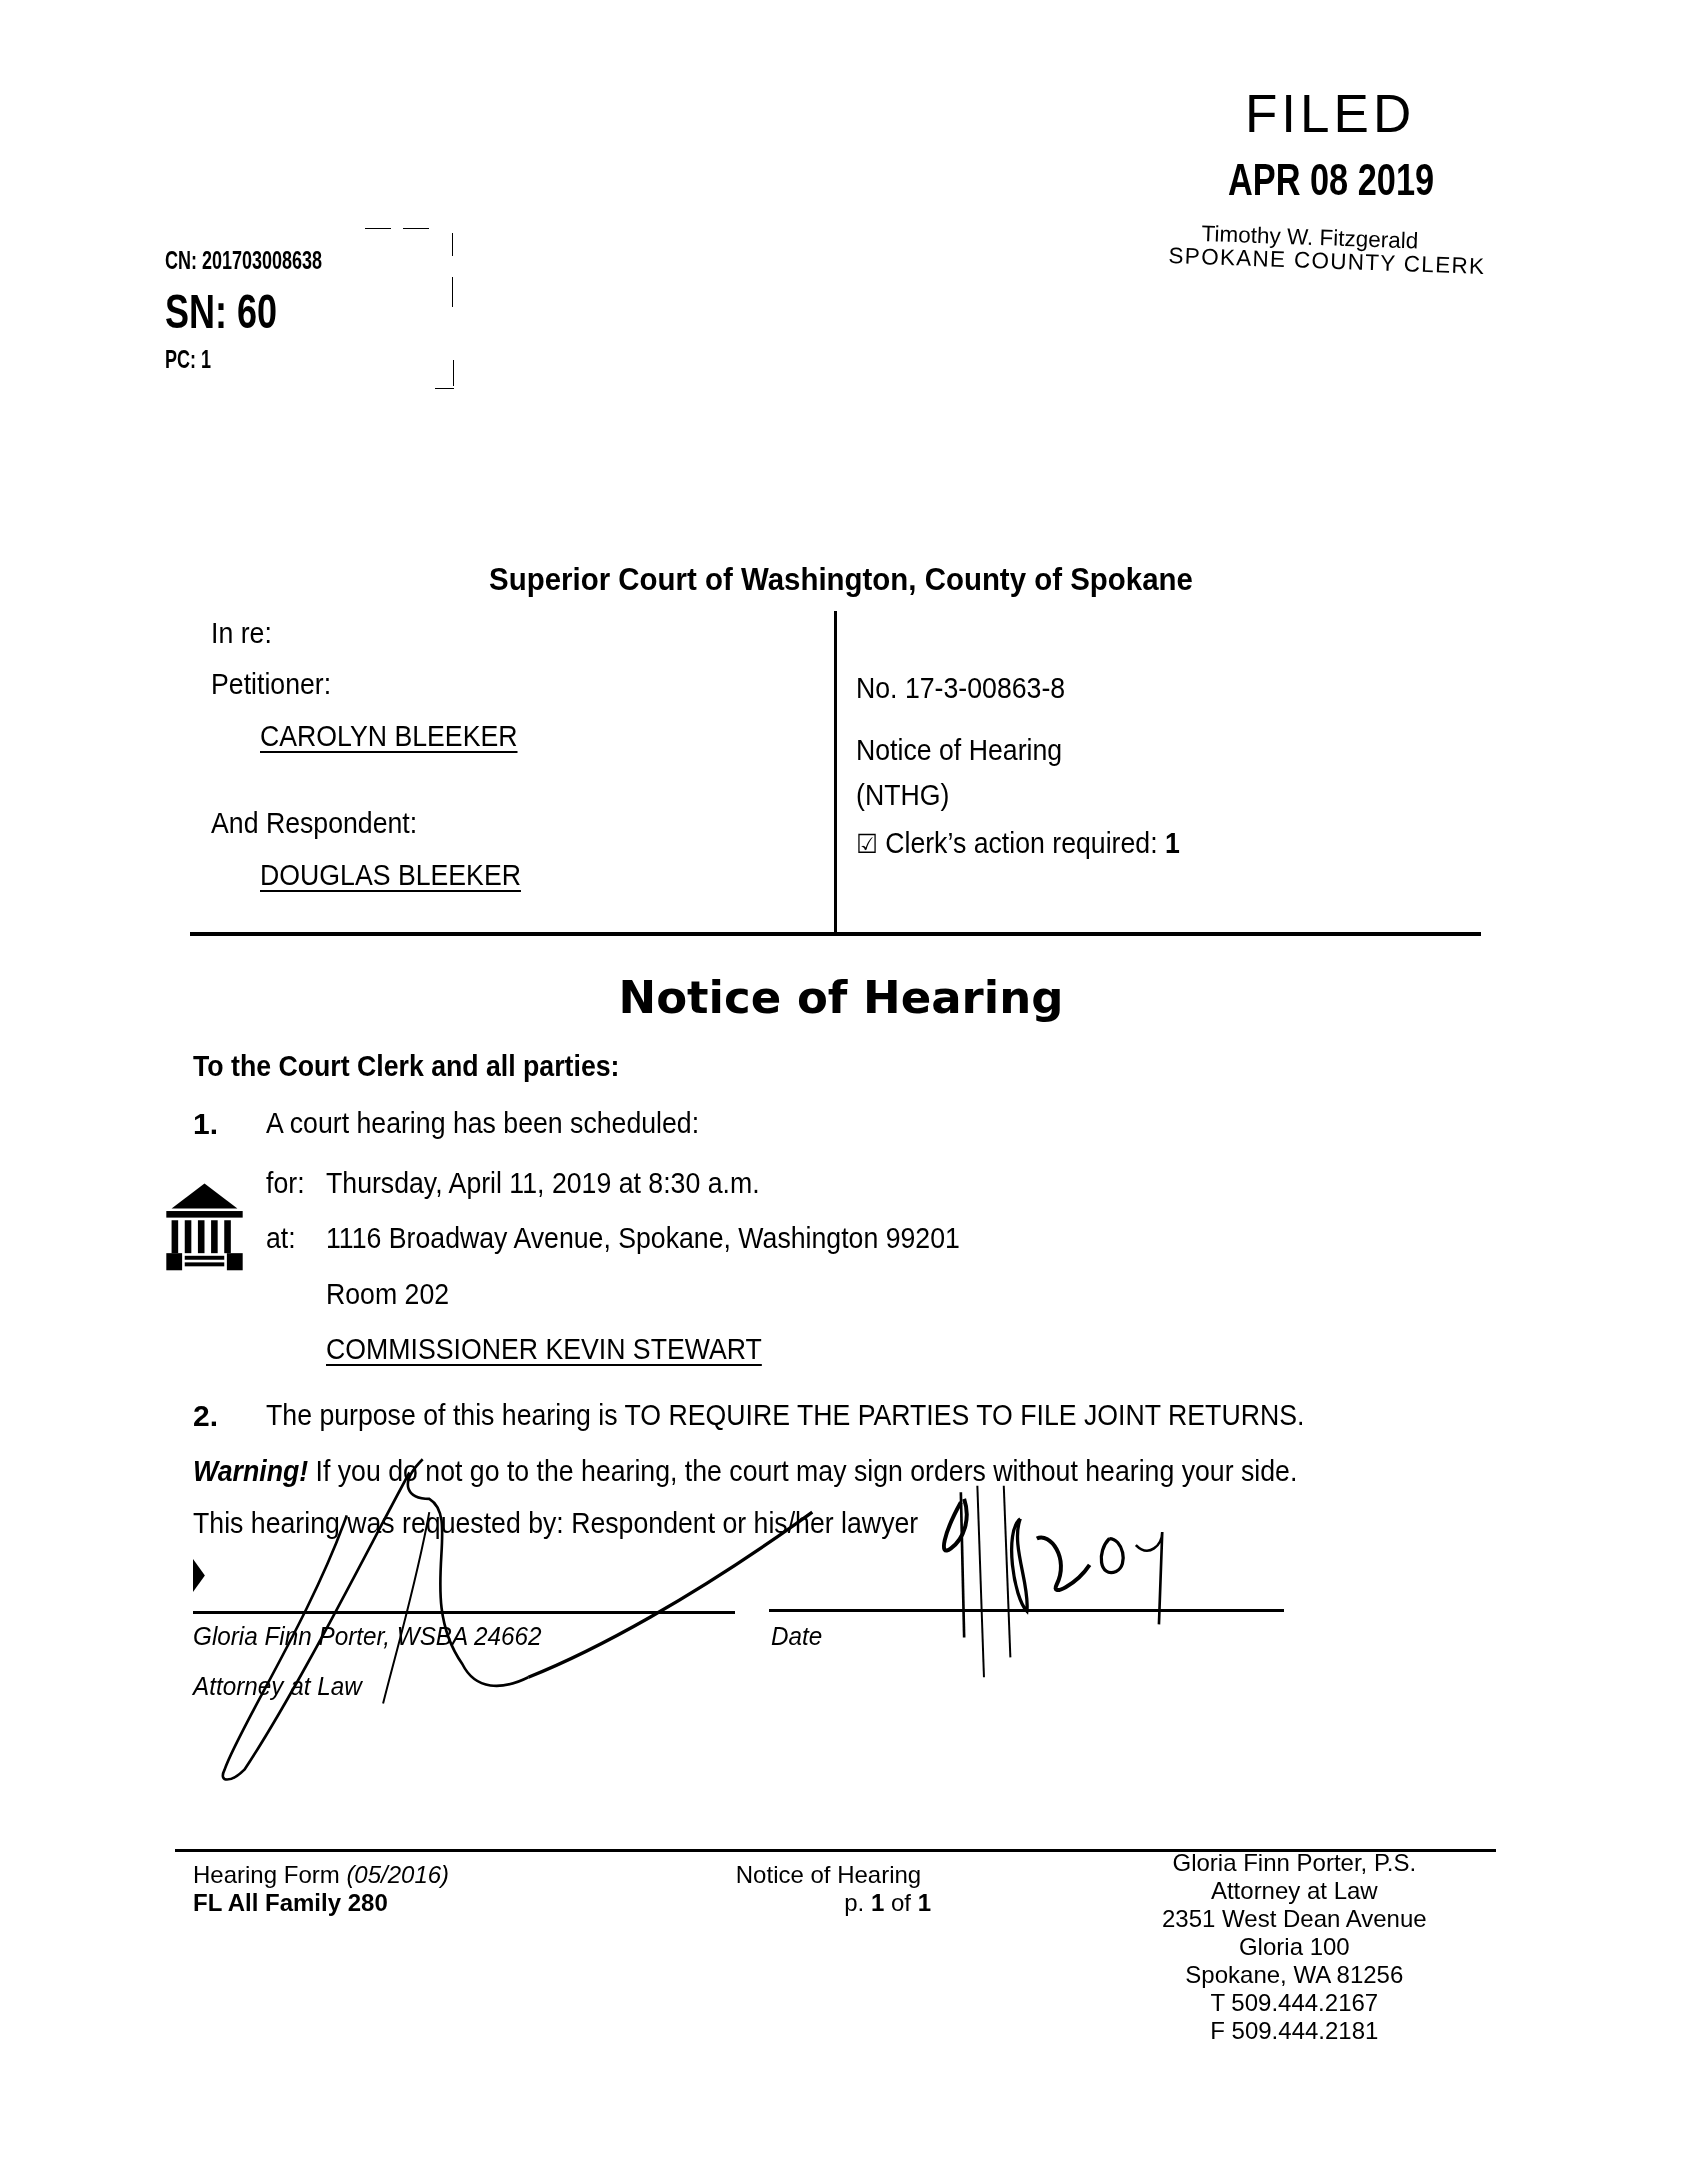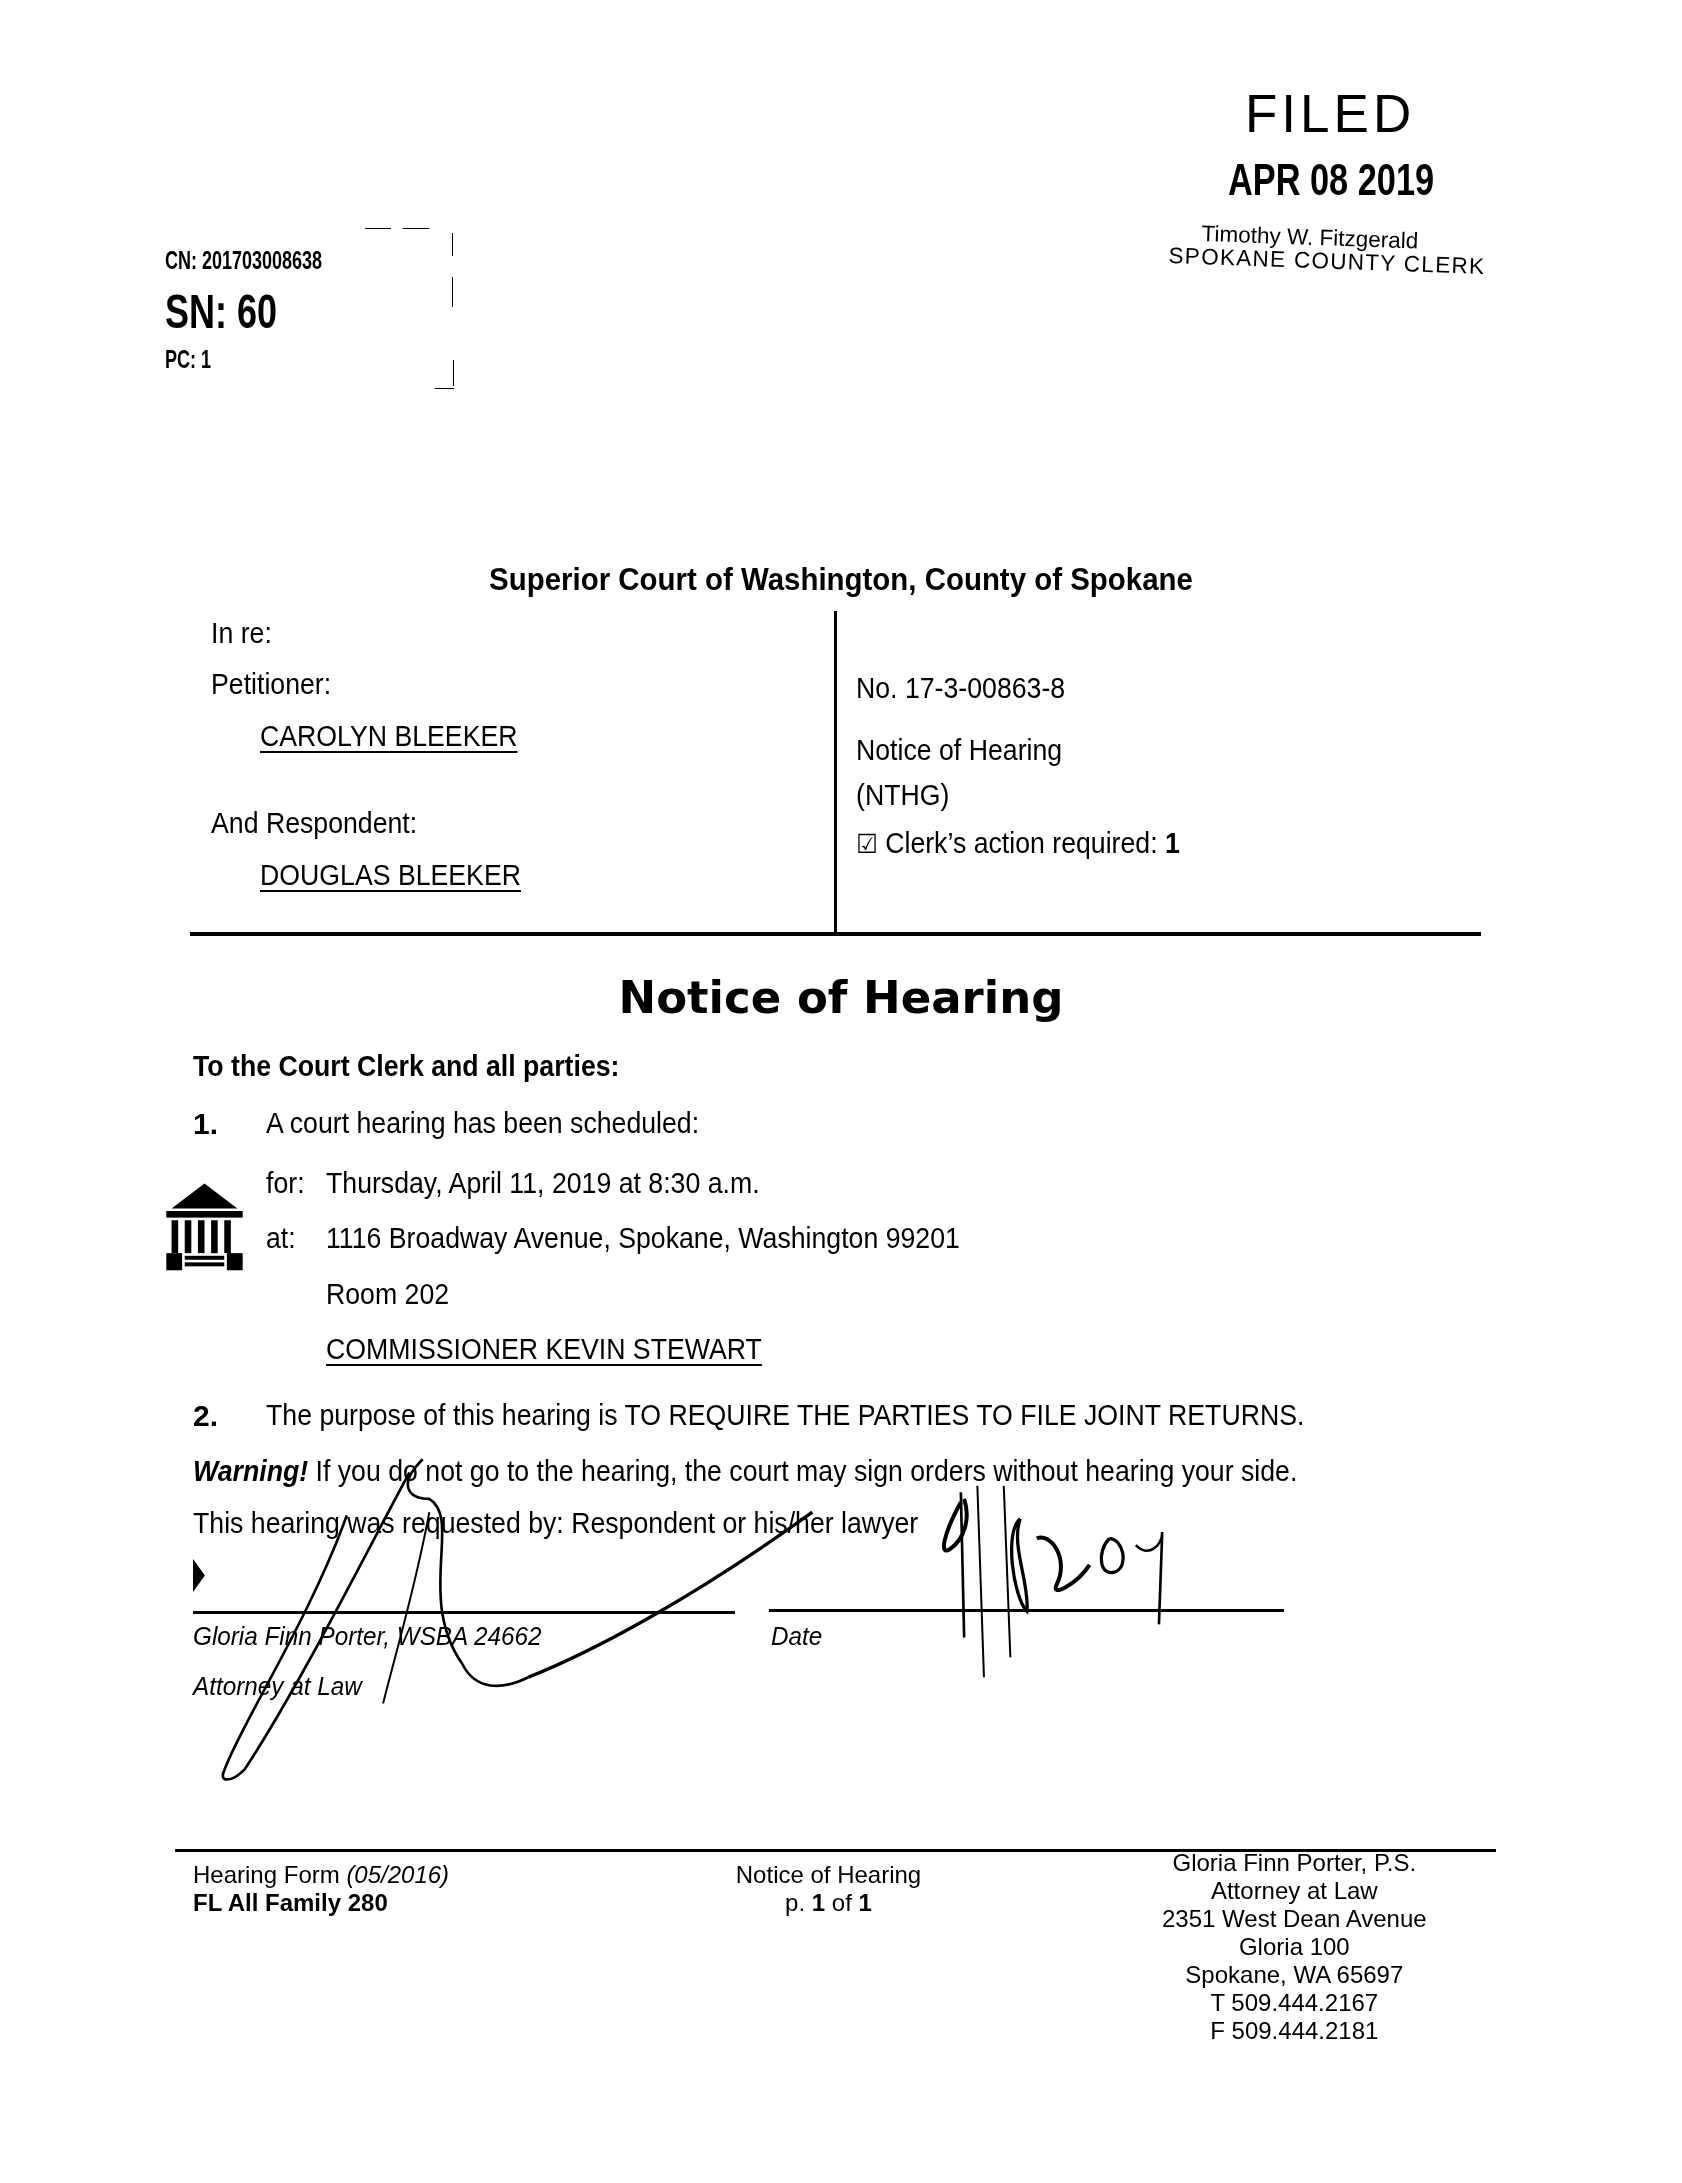--- a/index.html
+++ b/index.html
@@ -126,25 +126,25 @@
   <path d="M1680,2330 C1660,2350 1665,2390 1690,2380 C1710,2370 1700,2330 1680,2330" fill="none" stroke="#000" stroke-width="5"></path>
   <path d="M1720,2340 C1740,2360 1760,2340 1760,2320 L1755,2460" fill="none" stroke="#000" stroke-width="4"></path>
 </svg>
 
 <div class="abs footer-line"></div>
 <div class="abs foot" style="left:193px;top:1861px;">
   <span>Hearing Form </span><span style="font-style:italic;">(05/2016)</span>
 </div>
 <div class="abs foot bold" style="left:193px;top:1889px;">FL All Family 280</div>
 <div class="abs foot" style="left:726px;top:1861px;width:205px;text-align:center;">Notice of Hearing</div>
-<div class="abs foot" style="left:726px;top:1889px;width:205px;text-align:center;">
+<div class="abs foot" style="left:726px;top:1889px;width:205px;text-align:right;">
   <span>p. </span><span class="bold">1</span><span> of </span><span class="bold">1</span>
 </div>
 <div class="abs" style="left:1162px;top:1849px;text-align:center;">
   <div class="foot">Gloria Finn Porter, P.S.</div>
   <div class="foot">Attorney at Law</div>
   <div class="foot">2351 West Dean Avenue</div>
   <div class="foot">Gloria 100</div>
-  <div class="foot">Spokane, WA 65697</div>
+  <div class="foot">Spokane, WA 81256</div>
   <div class="foot">T 509.444.2167</div>
   <div class="foot">F 509.444.2181</div>
 </div>
 
 
 </body></html>

